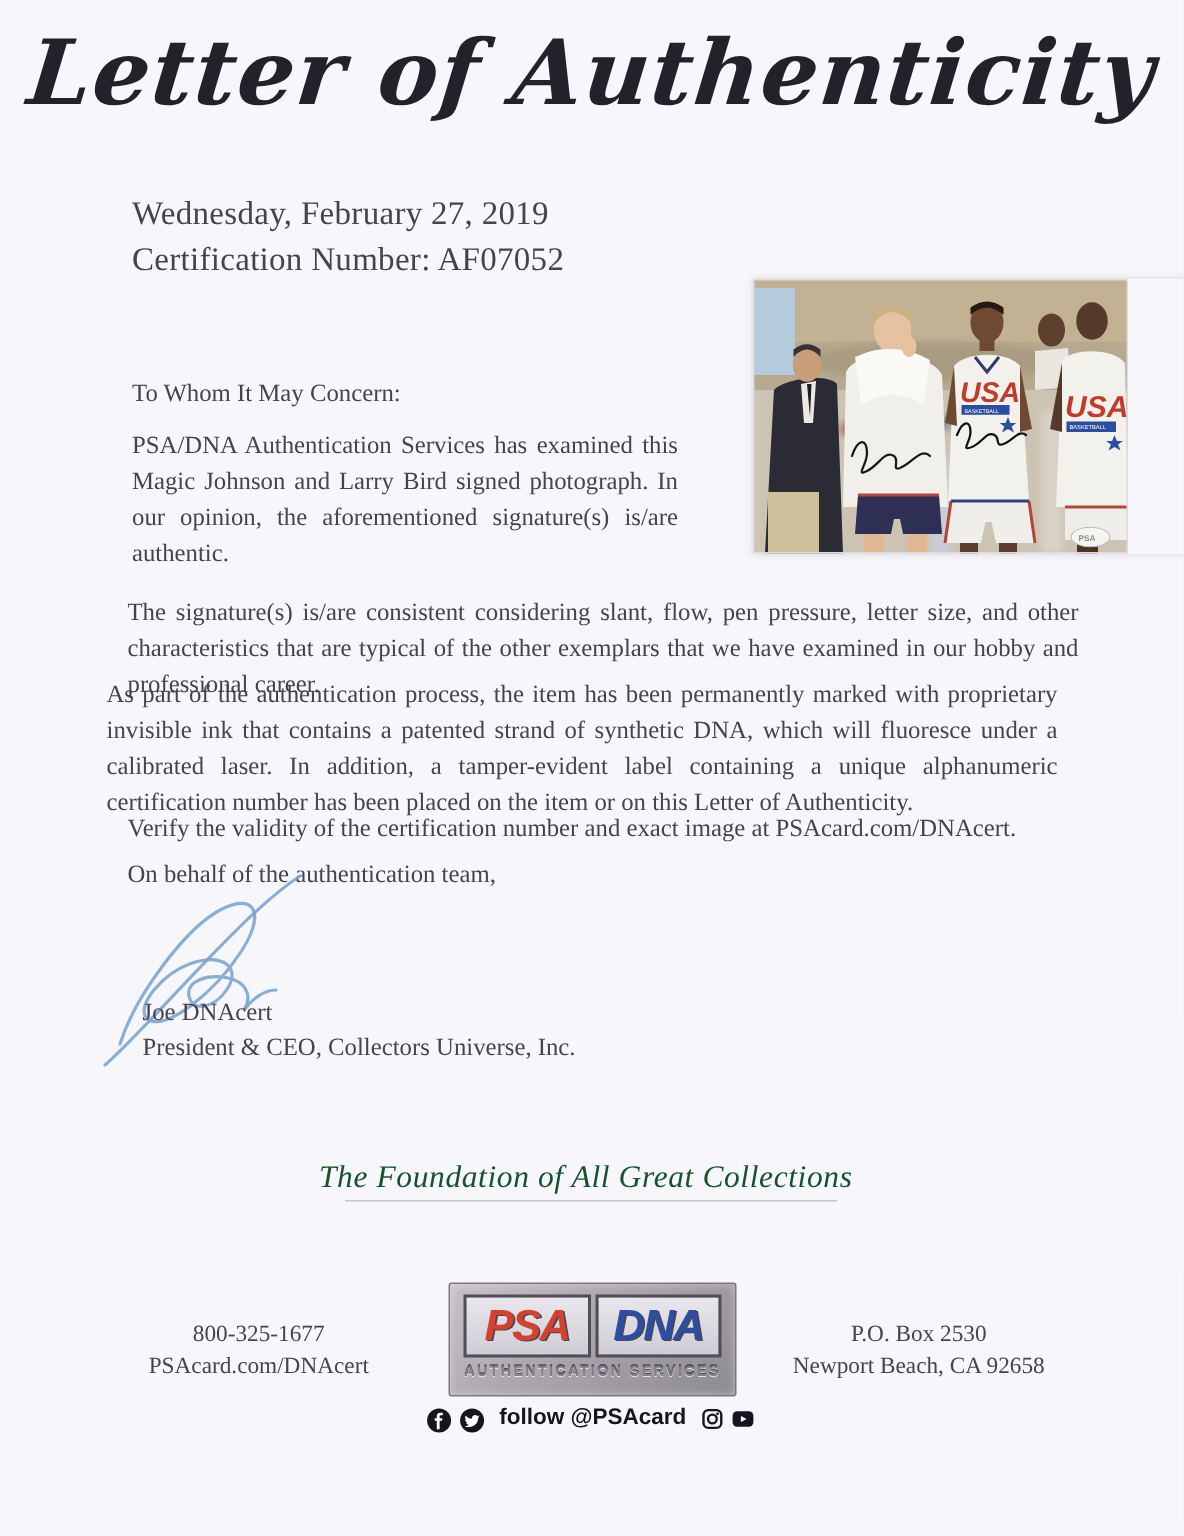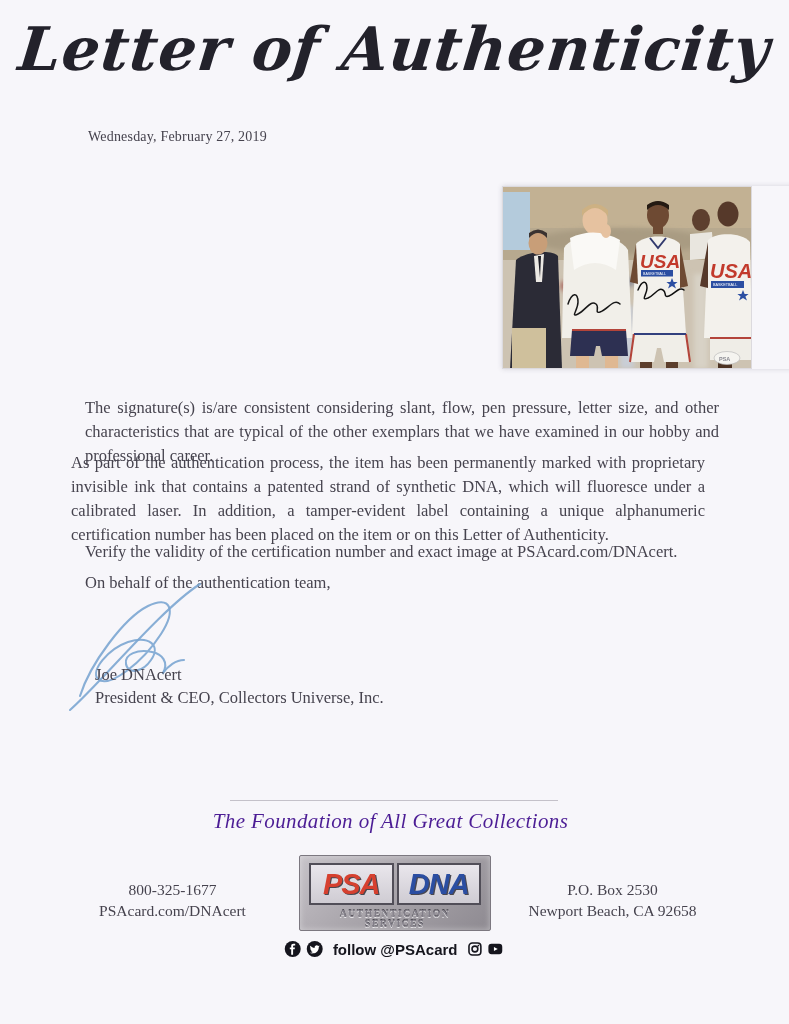--- a/index.html
+++ b/index.html
@@ -8,21 +8,21 @@
   .page {
     position:relative; width:789px; height:1024px;
     background:var(--paper,#f7f6fa); color:var(--ink,#46434e); overflow:hidden;
   }
   .title {
     position:absolute; top:14px; left:0; right:0; text-align:center;
     font-family:"DejaVu Serif",serif; font-style:italic; font-weight:700;
     font-size:60px; letter-spacing:1px; color:var(--title-ink,#23222b);
     transform:skewX(-6deg);
   }
-  .meta { position:absolute; left:88px; font-size:14px; letter-spacing:.2px; }
+  .meta { position:absolute; left:88px; font-size:22px; letter-spacing:.2px; }
   .date { top:129px; }
   .cert { top:160px; }
   .photo {
     position:absolute; left:462px; top:186px; width:296px; height:183px;
     box-shadow:0 0 5px rgba(60,60,80,.18);
     margin-left:40px;
   }
   .photo svg { display:block; width:250px; height:183px; }
   .bodytext { position:absolute; font-size:16.5px; line-height:24px; }
   .salutation { left:88px; top:250px; }
@@ -31,68 +31,72 @@
   .p3 { left:71px; top:451px; width:634px; text-align:justify; }
   .verify  { left:85px; top:540px; width:660px; }
   .closing { left:85px; top:571px; width:500px; }
   .autograph { position:absolute; left:64px; top:576px; width:286px; height:138px; }
   .autograph path { stroke:var(--signature-blue,#7ba6d2); stroke-width:2.1; fill:none;
                     stroke-linecap:round; opacity:.9; }
   .signer-name  { left:95px; top:663px; }
   .signer-title { left:95px; top:686px; }
   .footer-rule { position:absolute; left:230px; top:800px; width:328px; height:1px;
                  background:#9a96a0; opacity:.55; }
-  .motto { position:absolute; left:0; right:8px; top:809px; text-align:center;
-           font-style:italic; font-size:21px; letter-spacing:.4px; color:#4c1d95; }
+  .motto { position:absolute; left:0; right:8px; top:772px; text-align:center;
+           font-style:italic; font-size:21px; letter-spacing:.4px; color:#14532d; }
   .foil-label {
     position:absolute; left:299px; top:855px; width:192px; height:76px;
     background:linear-gradient(140deg,#c6c2c8 0%,#aaa6ac 45%,#8e8a91 100%);
     border:1px solid #7c7880; border-radius:2px;
     padding:7px 9px 4px 9px; box-shadow:inset 0 0 6px rgba(255,255,255,.4);
   }
   .foil-panels { display:flex; gap:3px; height:42px; }
   .panel {
     flex:1; display:flex; align-items:center; justify-content:center;
     background:linear-gradient(180deg,#e9e6ec,#cfccd3);
     border:2px solid #514e58;
   }
   .panel span {
     font-family:"Liberation Sans",sans-serif; font-weight:900; font-style:italic;
     font-size:29px; letter-spacing:-1px; text-shadow:1.2px 1.2px 0 #4a4850;
   }
   .panel.psa span { color:var(--psa-red,#d6402f); }
   .panel.dna span { color:var(--dna-blue,#2b4ea2);text-align:right; }
   .foil-services {
     margin-top:4px; text-align:center;
-    font-family:Liberation Serif, serif; font-weight:700; font-size:9.5px;
+    font-family:Liberation Sans, sans-serif; font-weight:700; font-size:9.5px;
     letter-spacing:1.6px; color:#827e88;
     text-shadow:0 1px 0 rgba(255,255,255,.75), 0 -1px 0 rgba(58,56,64,.8);
   }
   .social-row {
     position:absolute; left:284px; top:936px; width:220px; height:26px;
-    display:flex; align-items:center; justify-content:center; gap:5px;
+    display:flex; justify-content:center; gap:5px;
   }
   .social-row svg { display:block; }
   .follow-text {
     font-family:"Liberation Sans",sans-serif; font-weight:700; font-size:15px;
     color:#15151d; margin:0 4px; white-space:nowrap;
   }
   .contact { position:absolute; top:879px; width:195px; text-align:center;
              font-size:15.5px; line-height:21px; }
   .contact-left  { left:75px; }
   .contact-right { left:515px; }
 </style>
 <title>Letter of Authenticity</title></head>
 <body>
 
 <div class="page">
 
   <div class="title">Letter of Authenticity</div>
 
   <div class="meta date">Wednesday, February 27, 2019</div>
+  <div class="meta cert">
+    <span>Certification Number:</span>
+    <span>AF07052</span>
+  </div>
 
   <div class="photo">
     <svg viewBox="0 0 250 183" xmlns="http://www.w3.org/2000/svg">
       <defs>
           <filter id="blur">
             <feGaussianBlur stdDeviation="2.5"></feGaussianBlur>
           </filter>
         </defs>
       <g>
         <rect width="250" height="183" fill="#cdc3b2"></rect>
@@ -171,20 +175,22 @@
 
       <g>
         <ellipse cx="225" cy="172" rx="13" ry="6.5" fill="#f5f4f0" stroke="#bbbbbb" stroke-width="0.7"></ellipse>
         <text x="217" y="174.5" font-family="Liberation Sans, sans-serif" font-size="5.5" font-weight="bold" fill="#8a8a92">PSA</text>
       </g>
 
       <rect x="0.5" y="0.5" width="249" height="182" fill="none" stroke="#dcdade"></rect>
     </svg>
   </div>
 
+  <div class="bodytext salutation">To Whom It May Concern:</div>
+  <p class="bodytext p1">PSA/DNA Authentication Services has examined this Magic Johnson and Larry Bird signed photograph. In our opinion, the aforementioned signature(s) is/are authentic.</p>
   <p class="bodytext p2">The signature(s) is/are consistent considering slant, flow, pen pressure, letter size, and other characteristics that are typical of the other exemplars that we have examined in our hobby and professional career.</p>
   <p class="bodytext p3">As part of the authentication process, the item has been permanently marked with proprietary invisible ink that contains a patented strand of synthetic DNA, which will fluoresce under a calibrated laser. In addition, a tamper-evident label containing a unique alphanumeric certification number has been placed on the item or on this Letter of Authenticity.</p>
   <div class="bodytext closing">On behalf of the authentication team,</div>
   <div class="bodytext verify">Verify the validity of the certification number and exact image at PSAcard.com/DNAcert.</div>
 
   <svg class="autograph" viewBox="0 0 286 138" xmlns="http://www.w3.org/2000/svg">
     <path d="M6,134 C36,108 96,34 136,8"></path>
     <path d="M16,120 C26,88 60,42 84,30 C106,19 113,33 97,58 C79,86 45,113 34,103 C26,95 44,73 64,66 C86,59 97,70 87,84 C79,96 64,99 62,88 C60,78 74,73 88,76 C98,78 105,86 99,97"></path>
     <path d="M99,97 C104,90 112,84 120,84"></path>
   </svg>

